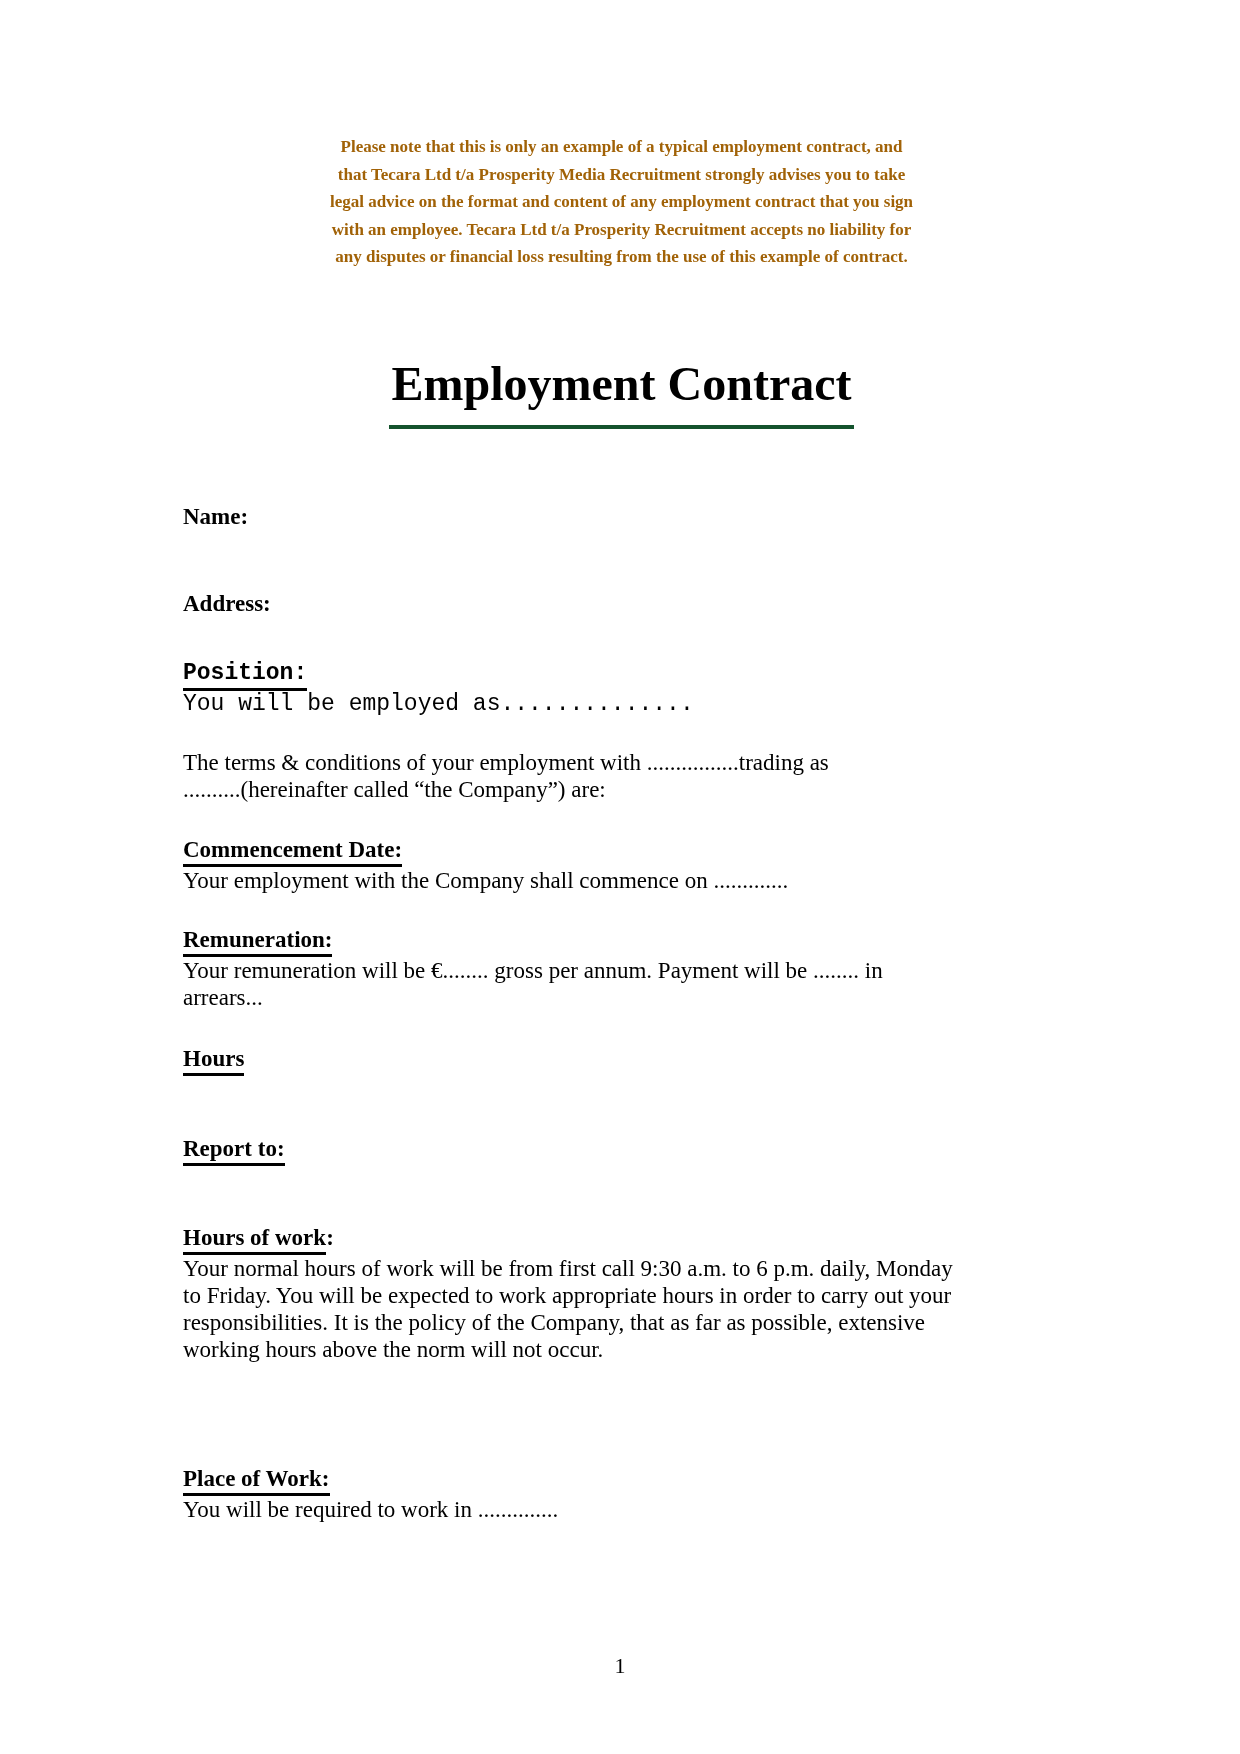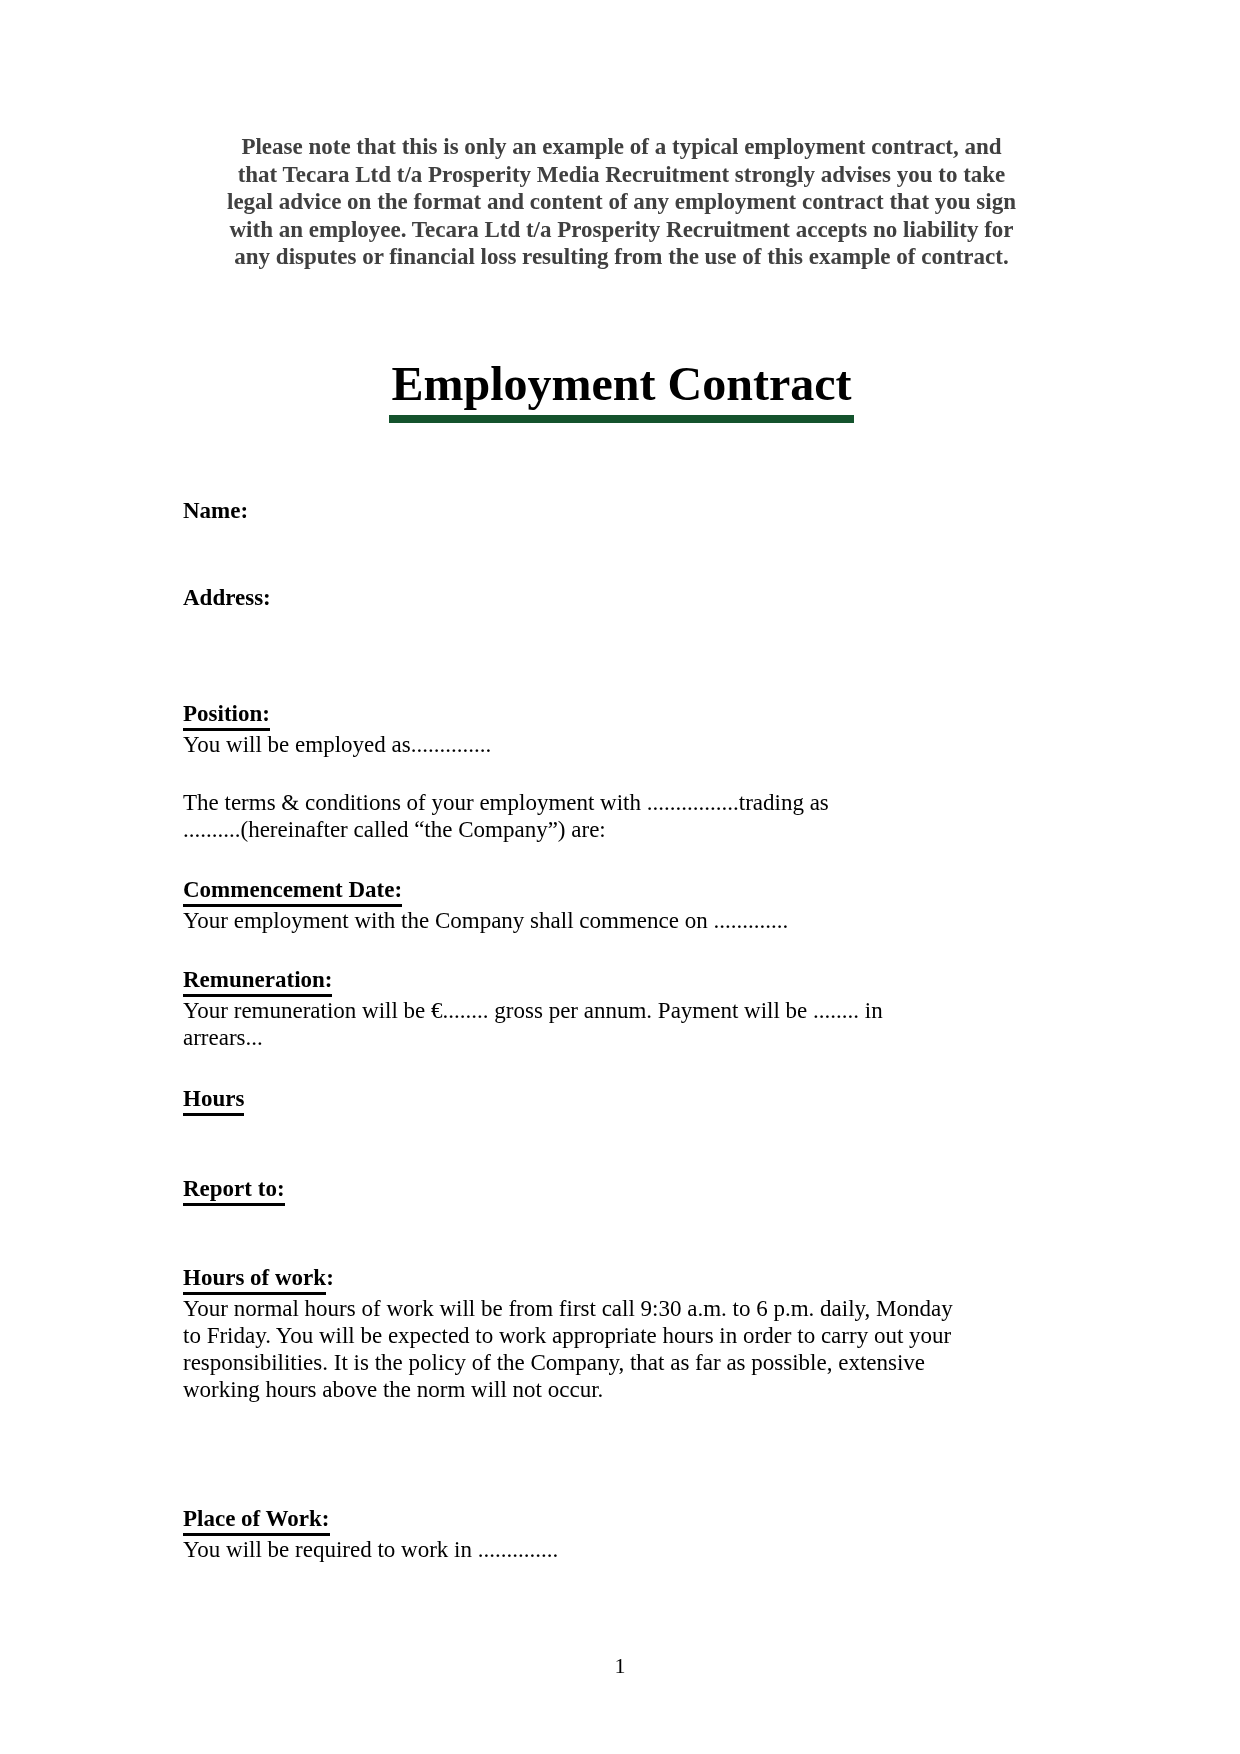--- a/index.html
+++ b/index.html
@@ -22,45 +22,45 @@
     background: #ffffff;
   }
   .content {
     padding: 133px 180px 0 183px;
     font-size: 23px;
     line-height: 27px;
   }
   .disclaimer {
     text-align: center;
     font-weight: bold;
-    color: #404040;
-    font-size: 23px;
+    color: #a16207;
+    font-size: 17px;
     line-height: 27.5px;
   }
   .doc-title {
     margin: 86px 0 0 0;
     text-align: center;
     font-size: 48px;
     line-height: 54px;
     font-weight: bold;
   }
   .doc-title .title-text {
     display: inline-block;
-    border-bottom: 8px solid #14532d;
-    padding: 0 3px 4px 3px;
+    border-bottom: 4px solid #14532d;
+    padding: 0 3px 14px 3px;
   }
   .label-name    { margin-top: 74px; font-weight: bold; }
   .label-address { margin-top: 60px; font-weight: bold; }
   .heading { font-weight: bold; }
   .u {
     display: inline-block;
     border-bottom: 3px solid #000000;
     padding-bottom: 1px;
   }
-  .sec-position      { margin-top: 89px; }
+  .sec-position      { margin-top: 43px; font-family: Liberation Mono, monospace; }
   .para-terms        { margin-top: 31px; }
   .sec-commencement  { margin-top: 33px; }
   .body-commencement { }
   .sec-remuneration  { margin-top: 32px; }
   .sec-bonus         { margin-top: 34px; }
   .sec-report        { margin-top: 59px; }
   .sec-hours         { margin-top: 58px; }
   .sec-place         { margin-top: 102px; }
   .page-footer {
     position: absolute;

